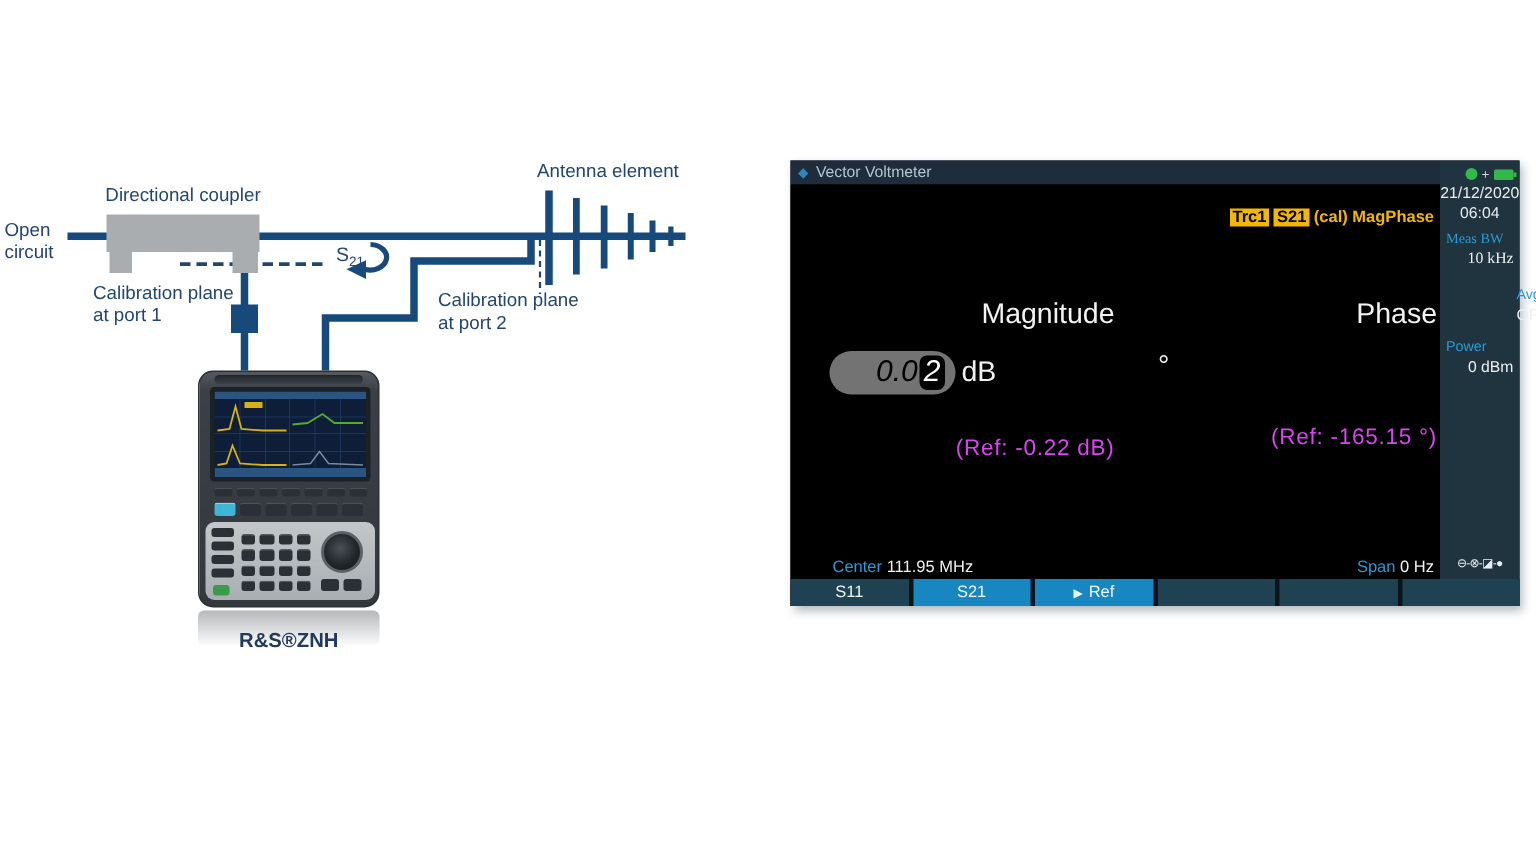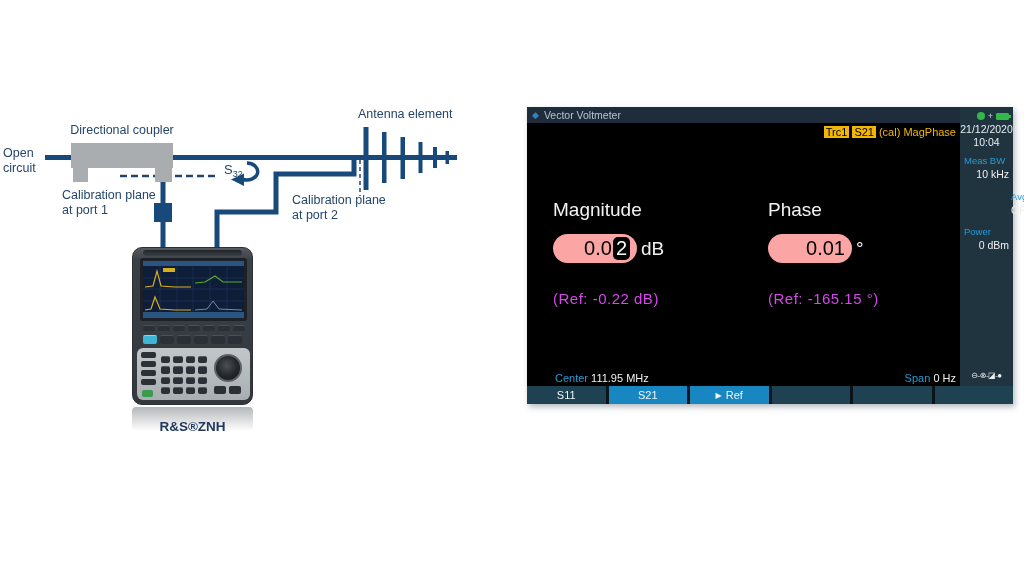--- a/index.html
+++ b/index.html
@@ -48,29 +48,29 @@
          font-size:13.5px; font-weight:bold; color:#223a5e; }
 
   
   .vvm { position:absolute; left:527px; top:107px; width:486px; height:297px; background:#000;
          box-shadow:2px 3px 6px rgba(120,130,140,0.55); }
   .vvm-titlebar { position:absolute; left:0; top:0; width:433px; height:16px; background:#1e2c3c;
          display:flex; align-items:center; padding-left:5px; }
   .vvm-appicon { color:#2e86c1; font-size:9px; margin-right:5px; }
   .vvm-title { color:#b6c4ce; font-size:10.5px; }
   .vvm-main { position:absolute; left:0; top:16px; width:433px; height:263px; background:#000; }
-  .trace-label { position:absolute; top:3px; right:4px; font-size:11px; font-weight:normal; white-space:nowrap; }
+  .trace-label { position:absolute; top:16px; right:4px; font-size:11px; font-weight:bold; white-space:nowrap; }
   .trace-chip { background:#f2b705; color:#000; padding:0 2px; margin-right:3px; }
   .trace-rest { color:#f2b705; }
-  .meas-block { position:absolute; width:190px; }
+  .meas-block { position:absolute; width:190px;text-align:right; }
   .meas-label { color:#f2f2f2; font-size:19px; }
   .pill-row { display:flex; align-items:center; margin-top:13px; }
-  .pill { background:#fca5a5; border-radius:15px; height:29px; width:84px;
+  .pill { background:#737373; border-radius:15px; height:29px; width:84px;
           display:flex; align-items:center; justify-content:flex-end;
-          color:#000; font-size:20px; padding-right:7px; }
+          color:#000; font-size:20px; padding-right:7px;font-style:italic; }
   .digit-cursor { background:#000; color:#fff; border-radius:5px; padding:0 3px; margin-left:1px; }
   .pill-unit { color:#f2f2f2; font-size:19px; margin-left:4px; }
   .ref-line { color:#d946ef; font-size:15px; letter-spacing:0.5px; margin-top:27px; white-space:nowrap; }
   .status-line { position:absolute; left:0; bottom:2px; width:100%; font-size:11px; }
   .blue-lbl { color:#2a9ad4;margin-left:24px; }
   .white-val { color:#f0f0f0; }
   .status-center { position:absolute; left:4px; bottom:0; }
   .status-span { position:absolute; right:4px; bottom:0; }
 
   .vvm-sidebar { position:absolute; right:0; top:0; width:53px; height:279px; background:#20343f; }
@@ -137,21 +137,21 @@
   <div class="dlabel" style="left:3px; top:146px;">
     <div>Open</div>
     <div>circuit</div>
   </div>
   <div class="dlabel center" style="left:57px; top:123px; width:130px;">Directional coupler</div>
   <div class="dlabel" style="left:62px; top:188px;">
     <div>Calibration plane</div>
     <div>at port 1</div>
   </div>
   <div class="dlabel" style="left:224px; top:162px; font-size:13px;">
-    <span>S</span><span class="ssub">32</span>
+    <span>S</span><span class="ssub">21</span>
   </div>
   <div class="dlabel" style="left:358px; top:107px;">Antenna element</div>
   <div class="dlabel" style="left:292px; top:193px;">
     <div>Calibration plane</div>
     <div>at port 2</div>
   </div>
 
   <div class="znh">
     <div class="znh-topstrip"></div>
     <div class="znh-bezel">
@@ -249,23 +249,20 @@
             <span class="digit-cursor">2</span>
           </div>
           <span class="pill-unit">dB</span>
         </div>
         <div class="ref-line">(Ref: -0.22 dB)</div>
       </div>
 
       <div class="meas-block" style="left:241px; top:76px;">
         <div class="meas-label">Phase</div>
         <div class="pill-row">
-          <div class="pill">
-            <span>0.01</span>
-          </div>
           <span class="pill-unit">°</span>
         </div>
         <div class="ref-line">(Ref: -165.15 °)</div>
       </div>
 
       <div class="status-line">
         <div class="status-center">
           <span class="blue-lbl">Center</span>
           <span class="white-val">111.95 MHz</span>
         </div>
@@ -277,23 +274,23 @@
     </div>
 
     <div class="vvm-sidebar">
       <div class="sb-icons">
         <span class="sb-dot"></span>
         <span class="sb-plus">+</span>
         <span class="sb-batt"></span>
       </div>
       <div class="sb-datetime">
         <div>21/12/2020</div>
-        <div>10:04</div>
-      </div>
-      <div class="sb-param" style="top:48px;">
+        <div>06:04</div>
+      </div>
+      <div class="sb-param" style="top:48px;font-family:Liberation Serif, serif;">
         <div class="lbl">Meas BW</div>
         <div class="val">10 kHz</div>
       </div>
       <div class="sb-param" style="top:84px;margin-left:47px;">
         <div class="lbl">Avg</div>
         <div class="val">OFF</div>
       </div>
       <div class="sb-param" style="top:119px;">
         <div class="lbl">Power</div>
         <div class="val">0 dBm</div>

